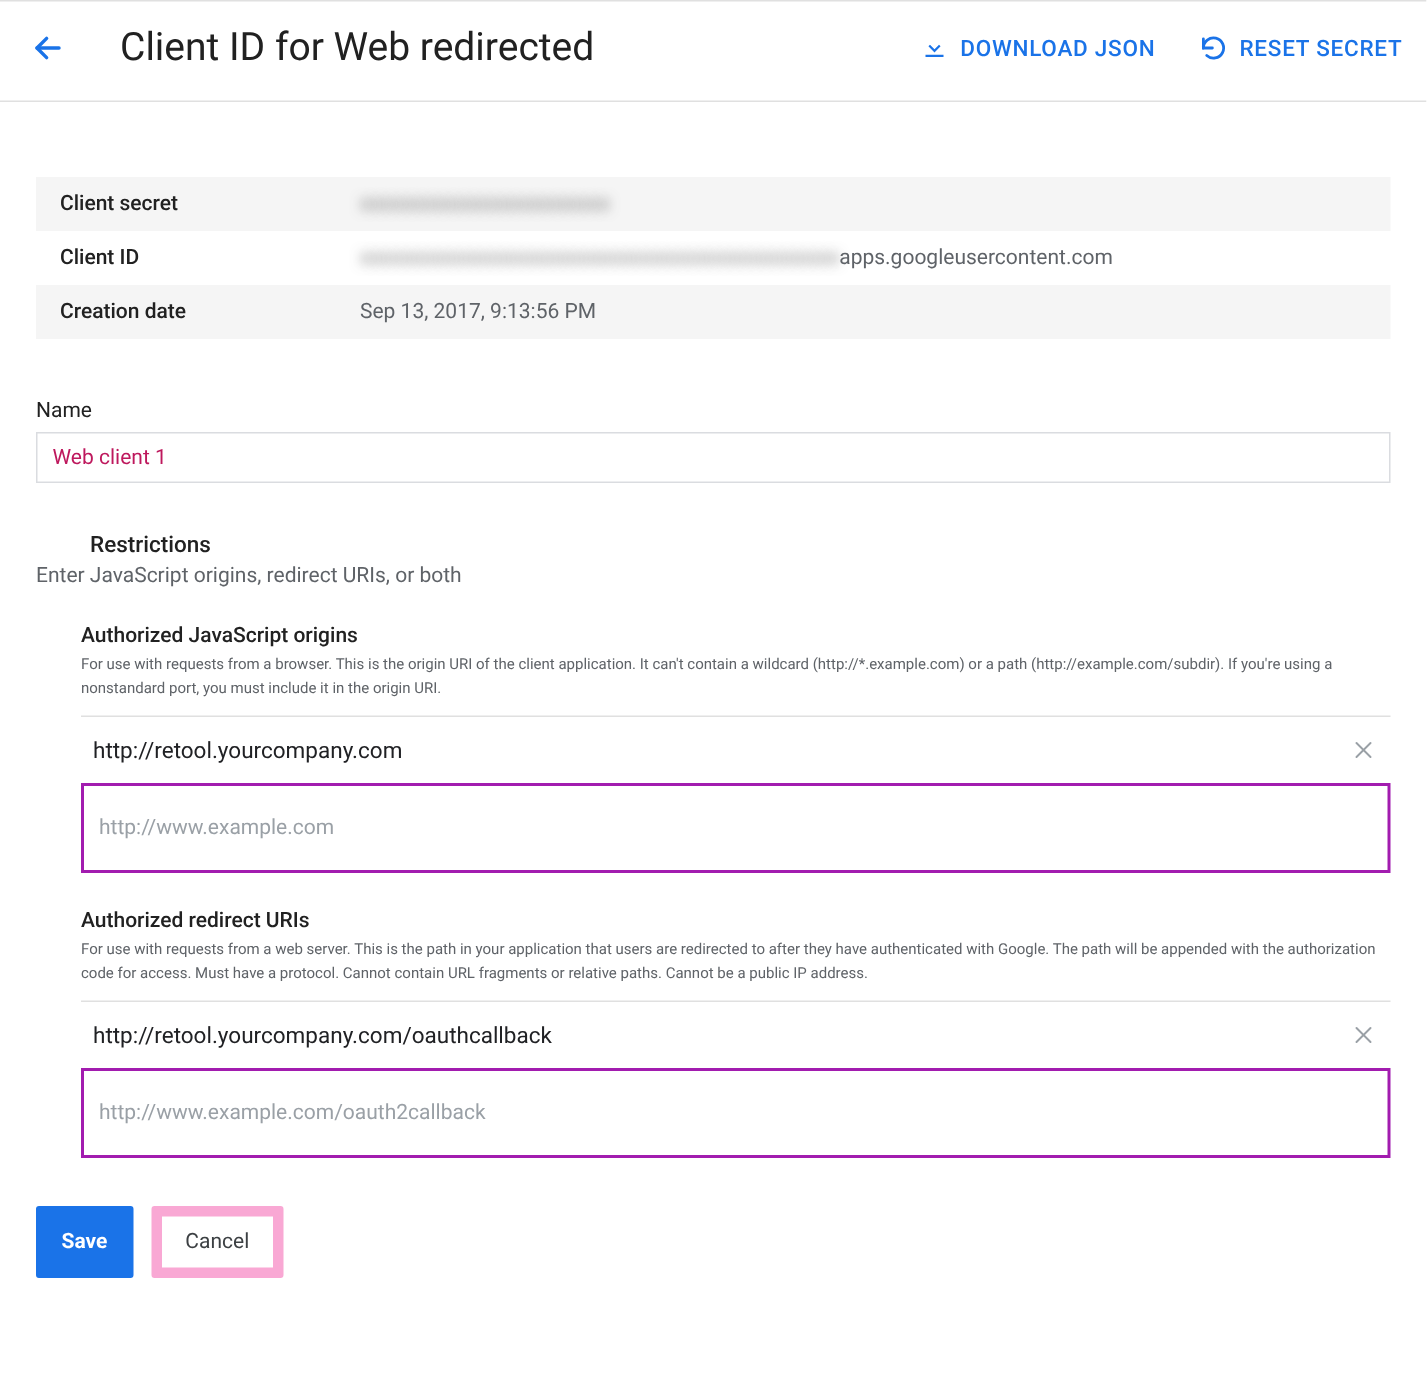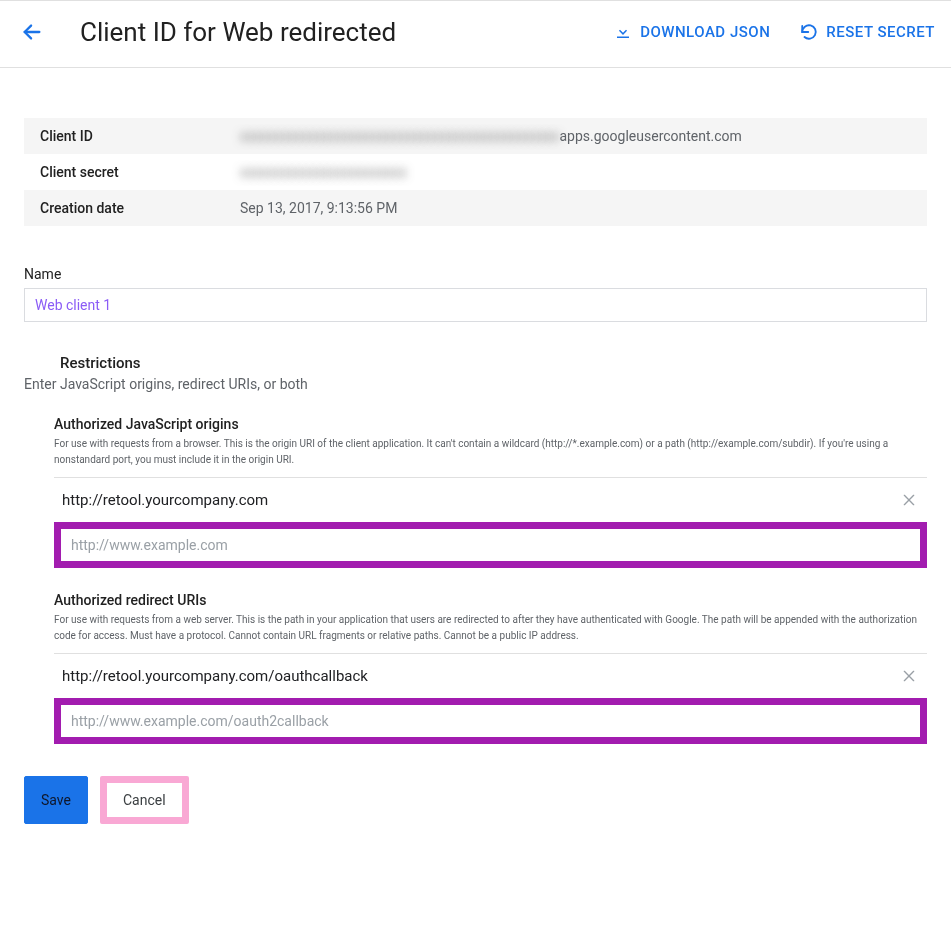--- a/index.html
+++ b/index.html
@@ -84,21 +84,21 @@
     font-size: 14px;
     font-weight: 400;
     color: #212121;
     margin-bottom: 6px;
   }
   .text-input {
     width: 100%;
     border: 1px solid #dadce0;
     padding: 8px 10px;
     font-size: 14px;
-    color: #8b5cf6;
+    color: #be185d;
     outline: none;
     font-family: inherit;
   }
   .text-input::placeholder { color: #9aa0a6; }
 
   .section {
     margin-top: 32px;
   }
   .section-title {
     font-size: 15px;
@@ -145,22 +145,22 @@
     width: 20px;
     height: 20px;
     cursor: pointer;
     color: #9aa0a6;
     display: flex;
     align-items: center;
     justify-content: center;
   }
   .placeholder-input {
     width: 100%;
-    border: 7px solid #a21caf;
-    padding: 8px 10px;
+    border: 2px solid #a21caf;
+    padding: 20px 10px;
     font-size: 14px;
     color: #202124;
     outline: none;
     margin-top: 0px;
     font-family: inherit;
   }
   .placeholder-input::placeholder { color: #9aa0a6; }
 
   .button-row {
     margin-top: 32px;
@@ -169,23 +169,23 @@
   }
   .btn {
     font-size: 14px;
     padding: 9px 16px;
     border-radius: 2px;
     cursor: pointer;
     font-family: inherit;
   }
   .btn-primary {
     background: #1a73e8;
-    color: #0f172a;
+    color: #ffffff;
     border: 1px solid #1a73e8;
-    font-weight: 400;
+    font-weight: 700;
   }
   .btn-secondary {
     background: #fff;
     color: #3c4043;
     border: 7px solid #f9a8d4;
   }
 </style>
 </head>
 <body>
 
@@ -215,29 +215,29 @@
     </span>
     <span>RESET SECRET</span>
   </div>
 </div>
 
 <div class="content">
 
   <table class="info-table">
     <tbody>
         <tr>
+      <td class="label">Client secret</td>
+      <td class="value">
+        <span class="blurred">xxxxxxxxxxxxxxxxxxxxxxxx</span>
+      </td>
+    </tr>
+    <tr>
       <td class="label">Client ID</td>
       <td class="value">
         <span class="blurred">xxxxxxxxxxxxxxxxxxxxxxxxxxxxxxxxxxxxxxxxxxxxxx</span><span>apps.googleusercontent.com</span>
-      </td>
-    </tr>
-    <tr>
-      <td class="label">Client secret</td>
-      <td class="value">
-        <span class="blurred">xxxxxxxxxxxxxxxxxxxxxxxx</span>
       </td>
     </tr>
     <tr>
       <td class="label">Creation date</td>
       <td class="value">Sep 13, 2017, 9:13:56 PM</td>
     </tr>
   </tbody>
     </table>
 
   <div class="field-label">Name</div>

